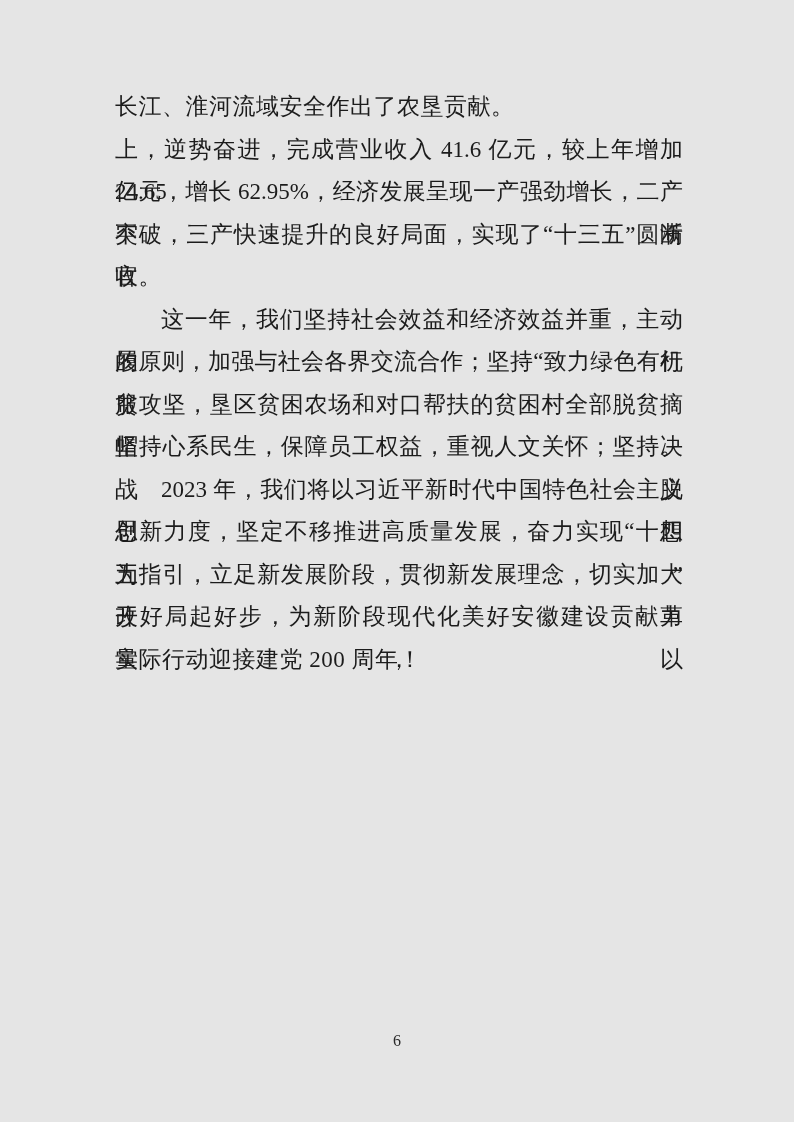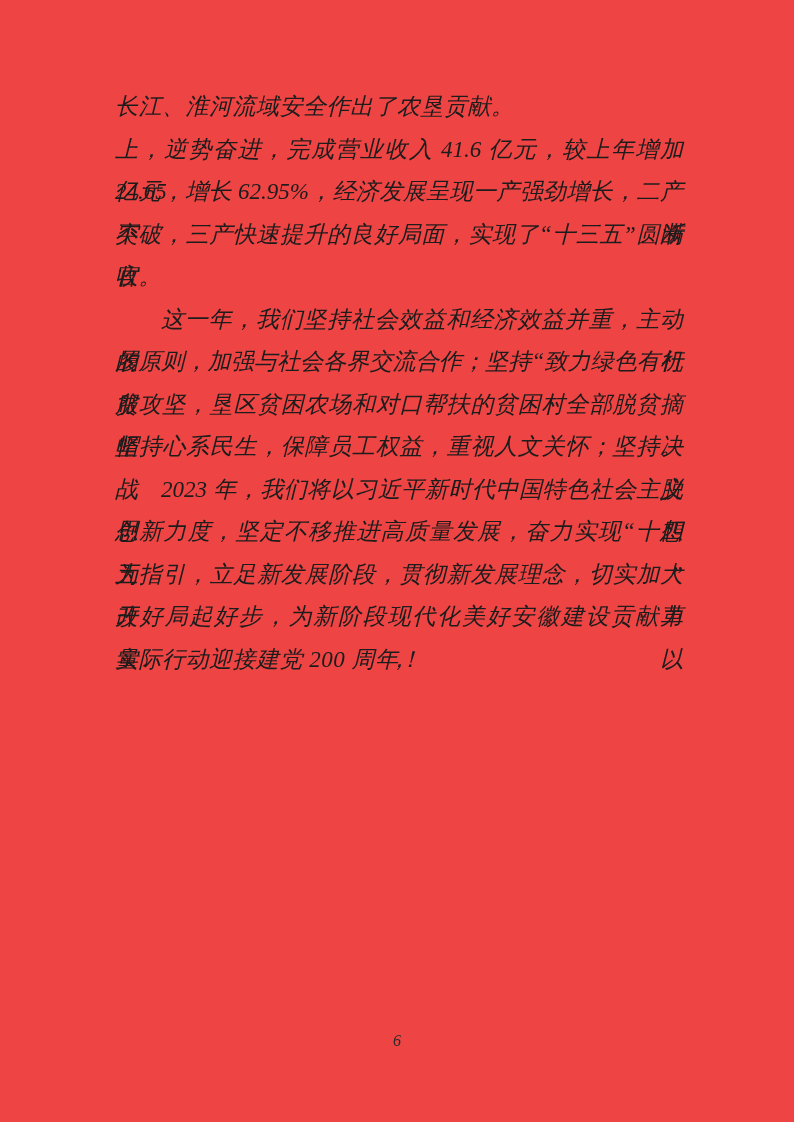--- a/index.html
+++ b/index.html
@@ -14,22 +14,21 @@
     font-family: "Liberation Serif", "DejaVu Serif", serif;
     color: #1c1c1c;
     overflow: hidden;
   }
   .doc-page {
     position: absolute;
     left: 0;
     top: 0;
     width: 794px;
     height: 1122px;
-    background: #ef4444;
-    font-style: italic;
+    background: #e5e5e5;
   }
   .doc-body {
     position: absolute;
     left: 115px;
     top: 86px;
     width: 568px;
   }
   .text-line {
     font-size: 23px;
     line-height: 42.5px;

